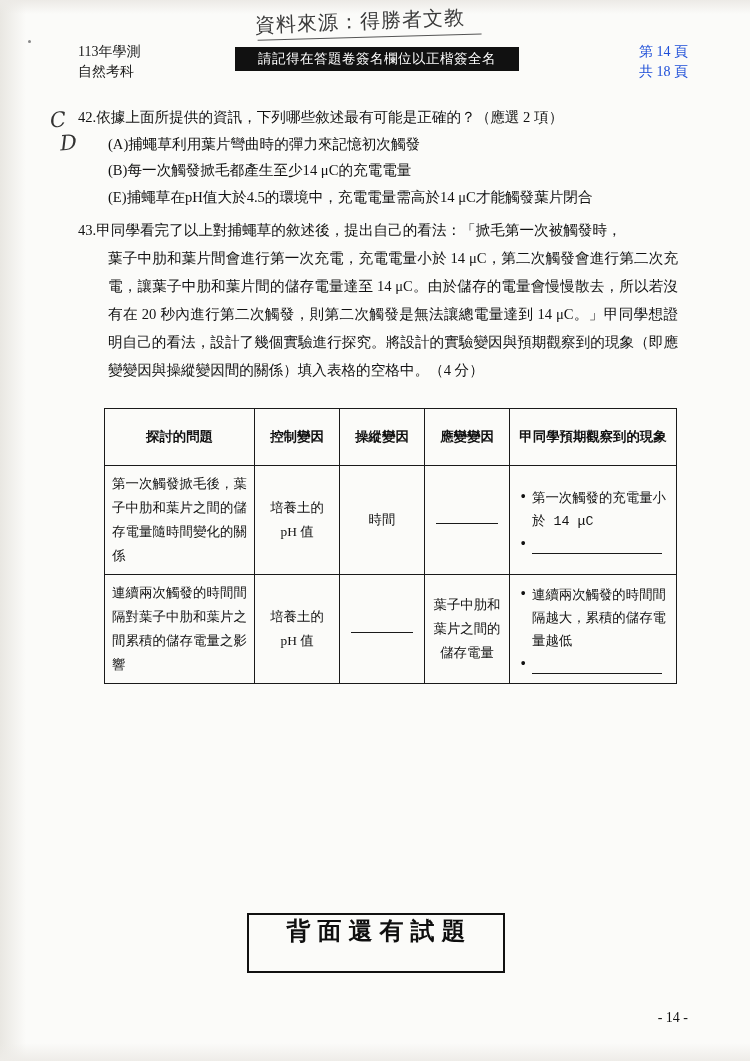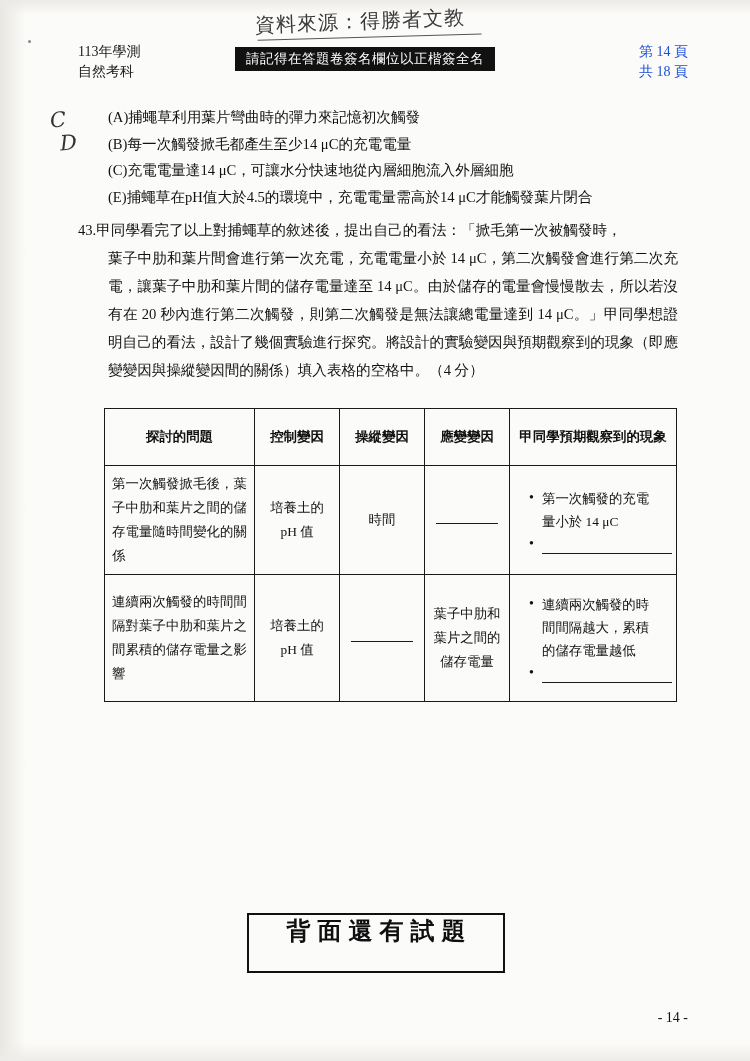--- a/index.html
+++ b/index.html
@@ -79,21 +79,21 @@
     top: 42px;
     font-size: 14px;
     line-height: 20px;
     text-align: center;
     color: #1d4ed8;
   }
   .hdr-banner {
     position: absolute;
     left: 235px;
     top: 47px;
-    width: 260px;
+    width: 284px;
     height: 24px;
     background: #111;
     color: #fff;
     font-size: 13.5px;
     letter-spacing: 0.5px;
     display: flex;
     align-items: center;
     justify-content: center;
     font-family: "Liberation Sans", sans-serif;
   }
@@ -174,23 +174,24 @@
   .col5 { width: 167px; }
   td.center { text-align: center; }
   td.just { text-align: justify; text-justify: inter-ideograph; }
   .blank-line {
     display: inline-block;
     width: 62px;
     border-bottom: 1px solid #1a1a1a;
     height: 14px;
   }
   .bullets {
-    margin: 12px;
+    margin: 2px;
     padding: 0;
     list-style: none;
+    font-family: Liberation Mono, monospace;
   }
   .bullets li {
     position: relative;
     padding-left: 13px;
     line-height: 23px;
     min-height: 23px;
   }
   .bullets li:before {
     content: "\2022";
     position: absolute;
@@ -274,23 +275,23 @@
   <div class="hdr-right">
     <div>第 14 頁</div>
     <div>共 18 頁</div>
   </div>
 
   <div class="margin-letter c">C</div>
   <div class="margin-letter d">D</div>
 
   <div class="content">
 
+    <div class="q-line">42.依據上面所提供的資訊，下列哪些敘述最有可能是正確的？（應選 2 項）</div>
     <div class="opt">(A)捕蠅草利用葉片彎曲時的彈力來記憶初次觸發</div>
     <div class="opt">(B)每一次觸發掀毛都產生至少14 μC的充電電量</div>
-    <div class="opt">(C)充電電量達14 μC，可讓水分快速地從內層細胞流入外層細胞</div>
     <div class="opt">(E)捕蠅草在pH值大於4.5的環境中，充電電量需高於14 μC才能觸發葉片閉合</div>
 
     <div class="q43">
       <div class="firstline">43.甲同學看完了以上對捕蠅草的敘述後，提出自己的看法：「掀毛第一次被觸發時，</div>
       <div class="body">葉子中肋和葉片間會進行第一次充電，充電電量小於 14 μC，第二次觸發會進行第二次充電，讓葉子中肋和葉片間的儲存電量達至 14 μC。由於儲存的電量會慢慢散去，所以若沒有在 20 秒內進行第二次觸發，則第二次觸發是無法讓總電量達到 14 μC。」甲同學想證明自己的看法，設計了幾個實驗進行探究。將設計的實驗變因與預期觀察到的現象（即應變變因與操縱變因間的關係）填入表格的空格中。（4 分）</div>
     </div>
 
   </div>
 
   <div class="tbl-wrap">

